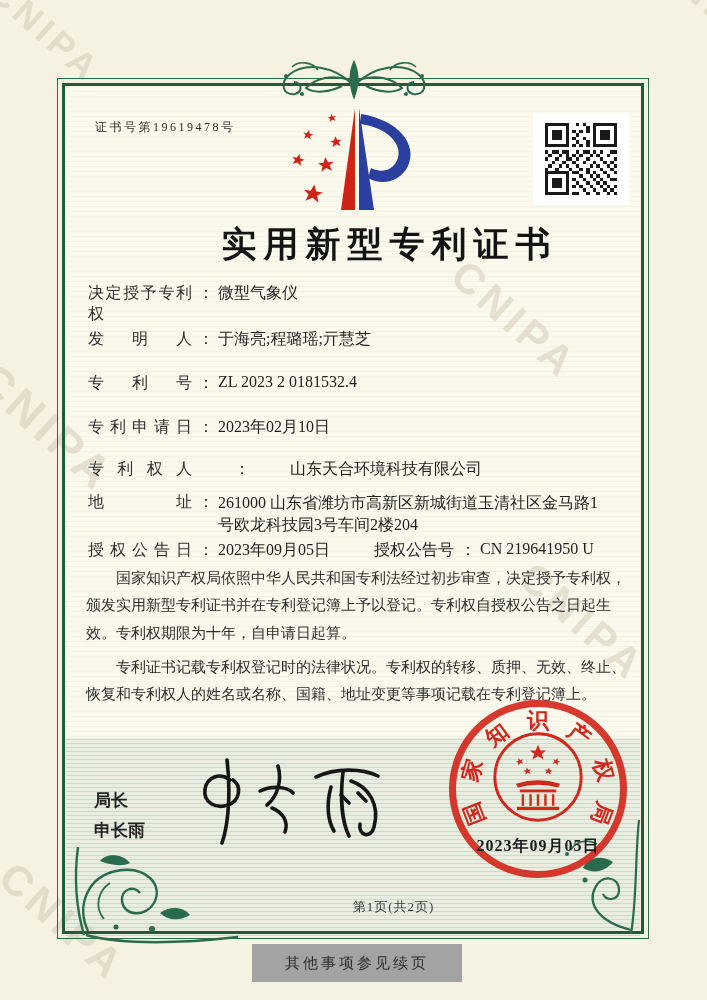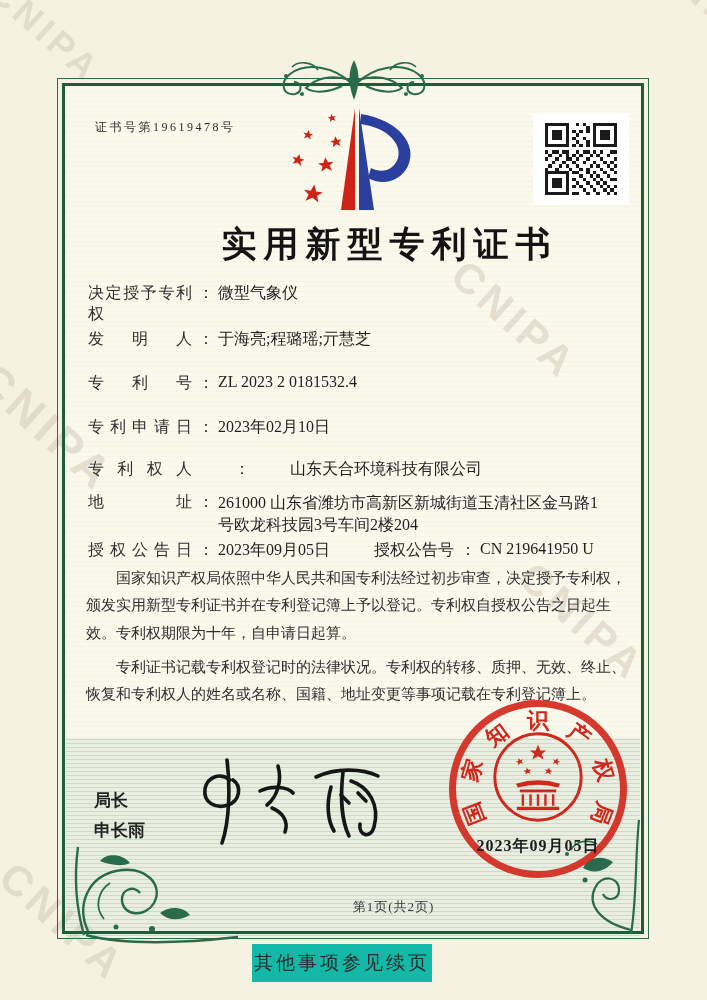--- a/index.html
+++ b/index.html
@@ -67,22 +67,22 @@
   .rc2{transform:translate(-50%,-50%) rotate(-37deg) translateY(-68px);}
   .rc3{transform:translate(-50%,-50%) rotate(0deg) translateY(-68px);}
   .rc4{transform:translate(-50%,-50%) rotate(37deg) translateY(-68px);}
   .rc5{transform:translate(-50%,-50%) rotate(74deg) translateY(-68px);}
   .rc6{transform:translate(-50%,-50%) rotate(111deg) translateY(-68px);}
   .seal-emblem{position:absolute;left:34px;top:22px;}
   .seal-date{position:absolute;left:0;bottom:14px;width:100%;text-align:center;font-weight:700;
     font-size:16px;color:#1c1c1c;letter-spacing:1px;}
 
   .page-no{position:absolute;left:0;top:898px;width:707px;text-align:center;font-size:13px;color:#3a3a3a;letter-spacing:1px;padding-left:40px;}
-  .foot-note{position:absolute;left:252px;top:944px;width:180px;height:38px;background:#14b8a6;
-    display:flex;align-items:center;justify-content:center;font-size:19px;letter-spacing:3px;color:#2c2c2c;}
+  .foot-note{position:absolute;left:252px;top:944px;width:210px;height:38px;background:#a3a3a3;
+    display:flex;align-items:center;justify-content:center;font-size:15px;letter-spacing:3px;color:#2c2c2c;}
 </style>
 </head>
 <body>
 
 <div id="page">
 
   <div class="inner-bg"></div>
   <div class="band"></div>
 
   <div class="wm wm1">CNIPA</div>

